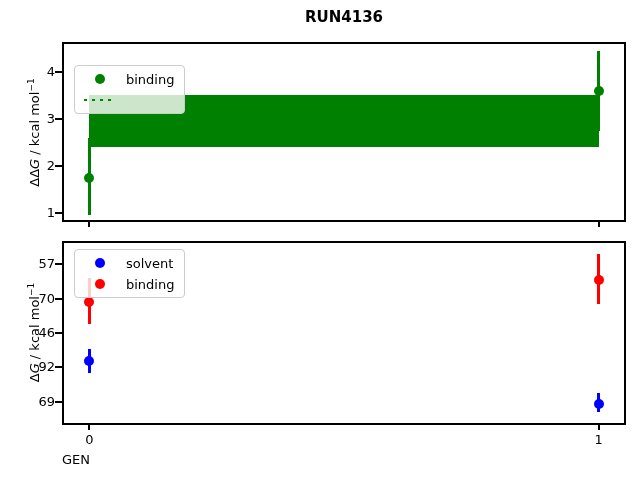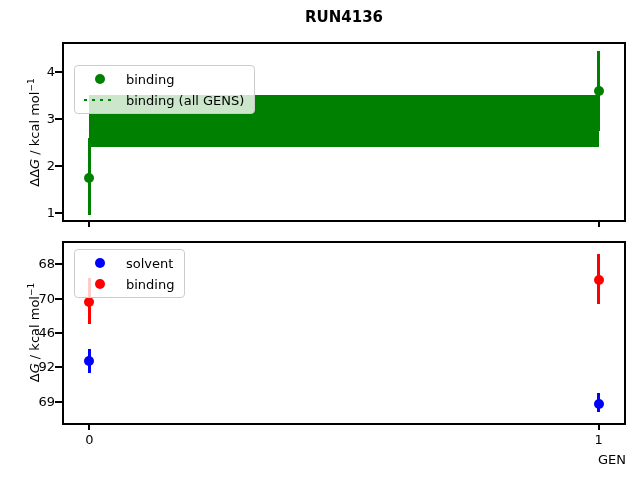--- a/index.html
+++ b/index.html
@@ -34,21 +34,21 @@
   }
   .ylabel {
     position:absolute; font-size:13px; white-space:nowrap; text-align:center;
     transform:rotate(-90deg);
   }
   #ylabel0 { width:176px; height:17px; left:-54px; top:124px; }
   #ylabel1 { width:180px; height:17px; left:-56px; top:324px; }
   .ylabel i { font-style:italic; }
   .ylabel sup { font-size:9px; }
   .xlabel {
-    position:absolute; left:62px; top:452px; width:564px; text-align:right;
+    position:absolute; left:62px; top:452px; width:564px; text-align:left;
     font-size:13px;
   }
   .legend {
     position:absolute; z-index:5;
     background:rgba(255,255,255,0.8);
     border:1px solid #cccccc; border-radius:4px;
     padding:3px 10px 3px 8px;
     display:flex; flex-direction:column; justify-content:center; gap:1px;
   }
   #axes0 .legend { left:10px; top:21px; }
@@ -96,37 +96,36 @@
         <div class="legend-item">
           <span class="lmarker">
             <span class="ldot" style="background: rgb(0, 128, 0);"></span>
           </span>
           <span class="ltext">binding</span>
         </div>
         <div class="legend-item">
           <span class="lmarker">
             <span class="ldots" style="background-image: repeating-linear-gradient(to right, rgb(0, 128, 0) 0px, rgb(0, 128, 0) 3px, transparent 3px, transparent 8px);"></span>
           </span>
-          <span class="ltext">binding (all GENS)</span>
         </div>
       </div>
   </div>
 
   <div class="axes" id="axes1">
     <div class="plot">
         <div class="tick-y" style="top: calc(88.3142% - 1px);"></div>
         <div class="yticklabel" style="top: calc(88.3142% - 8px);">69</div>
         <div class="tick-y" style="top: calc(69.1571% - 1px);"></div>
         <div class="yticklabel" style="top: calc(69.1571% - 8px);">92</div>
         <div class="tick-y" style="top: calc(50% - 1px);"></div>
         <div class="yticklabel" style="top: calc(50% - 8px);">46</div>
         <div class="tick-y" style="top: calc(30.8429% - 1px);"></div>
         <div class="yticklabel" style="top: calc(30.8429% - 8px);">70</div>
         <div class="tick-y" style="top: calc(11.6858% - 1px);"></div>
-        <div class="yticklabel" style="top: calc(11.6858% - 8px);">68</div>
+        <div class="yticklabel" style="top: calc(11.6858% - 8px);">57</div>
         <div class="tick-x" style="left: calc(4.54545% - 1px);"></div>
         <div class="xticklabel" style="left: calc(4.54545% - 20px);">0</div>
         <div class="tick-x" style="left: calc(95.4545% - 1px);"></div>
         <div class="xticklabel" style="left: calc(95.4545% - 20px);">1</div>
         <div class="errbar" style="left: calc(4.54545% - 1.5px); top: 58.6207%; height: 13.41%; background: rgb(0, 0, 255);"></div>
         <div class="marker" style="left: calc(4.54545% - 5px); top: calc(65.3257% - 5px); background: rgb(0, 0, 255);"></div>
         <div class="errbar" style="left: calc(95.4545% - 1.5px); top: 83.5249%; height: 10.5364%; background: rgb(0, 0, 255);"></div>
         <div class="marker" style="left: calc(95.4545% - 5px); top: calc(89.272% - 5px); background: rgb(0, 0, 255);"></div>
         <div class="errbar" style="left: calc(4.54545% - 1.5px); top: 19.3487%; height: 25.8621%; background: rgb(255, 0, 0);"></div>
         <div class="marker" style="left: calc(4.54545% - 5px); top: calc(32.7586% - 5px); background: rgb(255, 0, 0);"></div>

